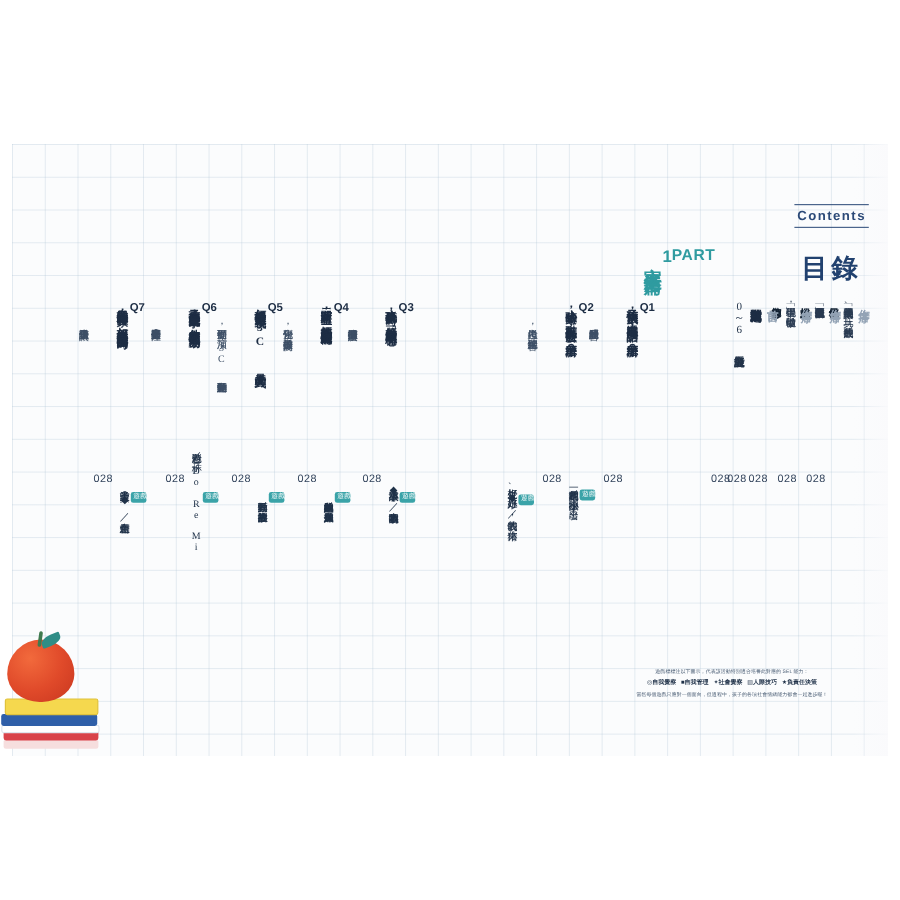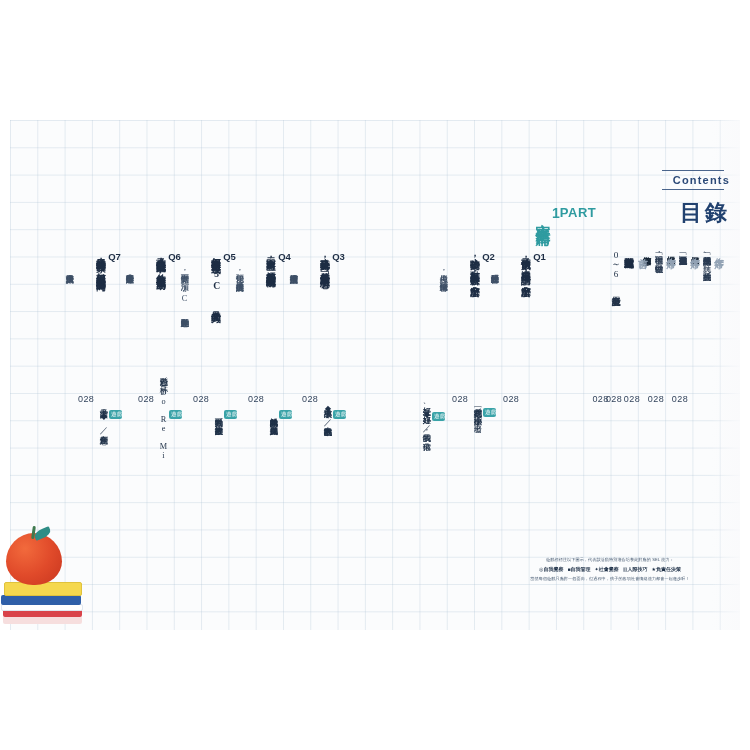--- a/index.html
+++ b/index.html
@@ -23,30 +23,30 @@
       #fbfcfd;
     box-shadow:0 0 0 0 transparent;
   }
   #spread:after{
     content:"";position:absolute;inset:0;
     background:linear-gradient(to right, rgba(255,255,255,0) 0%, rgba(255,255,255,0) 96%, rgba(250,250,252,.9) 100%);
     pointer-events:none;
   }
   
   #masthead{
-    position:absolute;right:20px;top:170px;width:74px;text-align:right;
+    position:absolute;right:20px;top:170px;width:74px;text-align:center;
   }
   #masthead .rule{height:1px;background:#2c4a78;opacity:.85;margin:0 6px;}
   #contents-word{
     font-family:"Liberation Sans","DejaVu Sans",sans-serif;
     font-size:11px;letter-spacing:1.2px;color:#2c4a78;font-weight:700;
     padding:3px 0 3px;
   }
   #mulu{
-    font-size:22px;color:#21416f;letter-spacing:3px;margin-top:8px;font-weight:700;
+    font-size:22px;color:#21416f;letter-spacing:3px;margin-top:19px;font-weight:700;
   }
   
   .col{
     position:absolute;
     writing-mode:vertical-rl;
     text-orientation:upright;
     top:250px;
     font-size:9.3px;
     line-height:1.45;
     color:#22344d;

